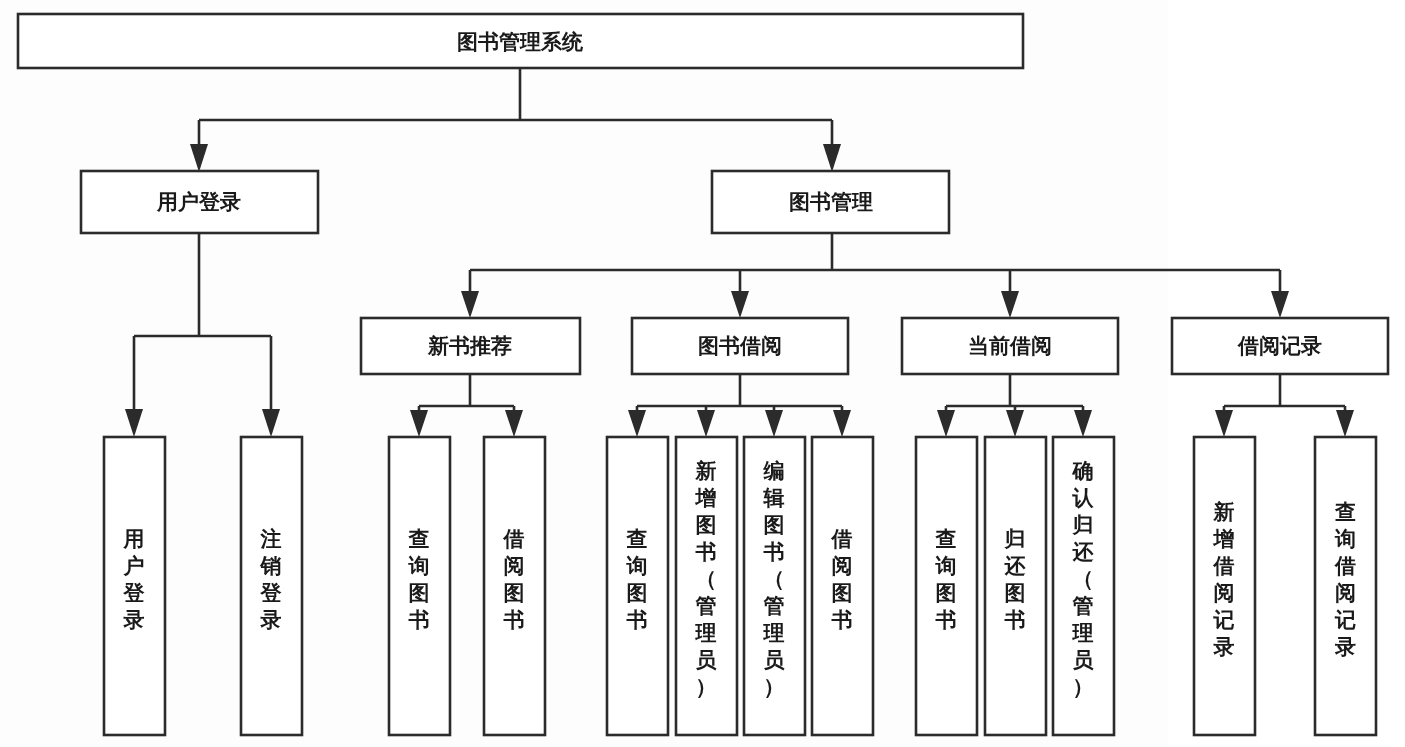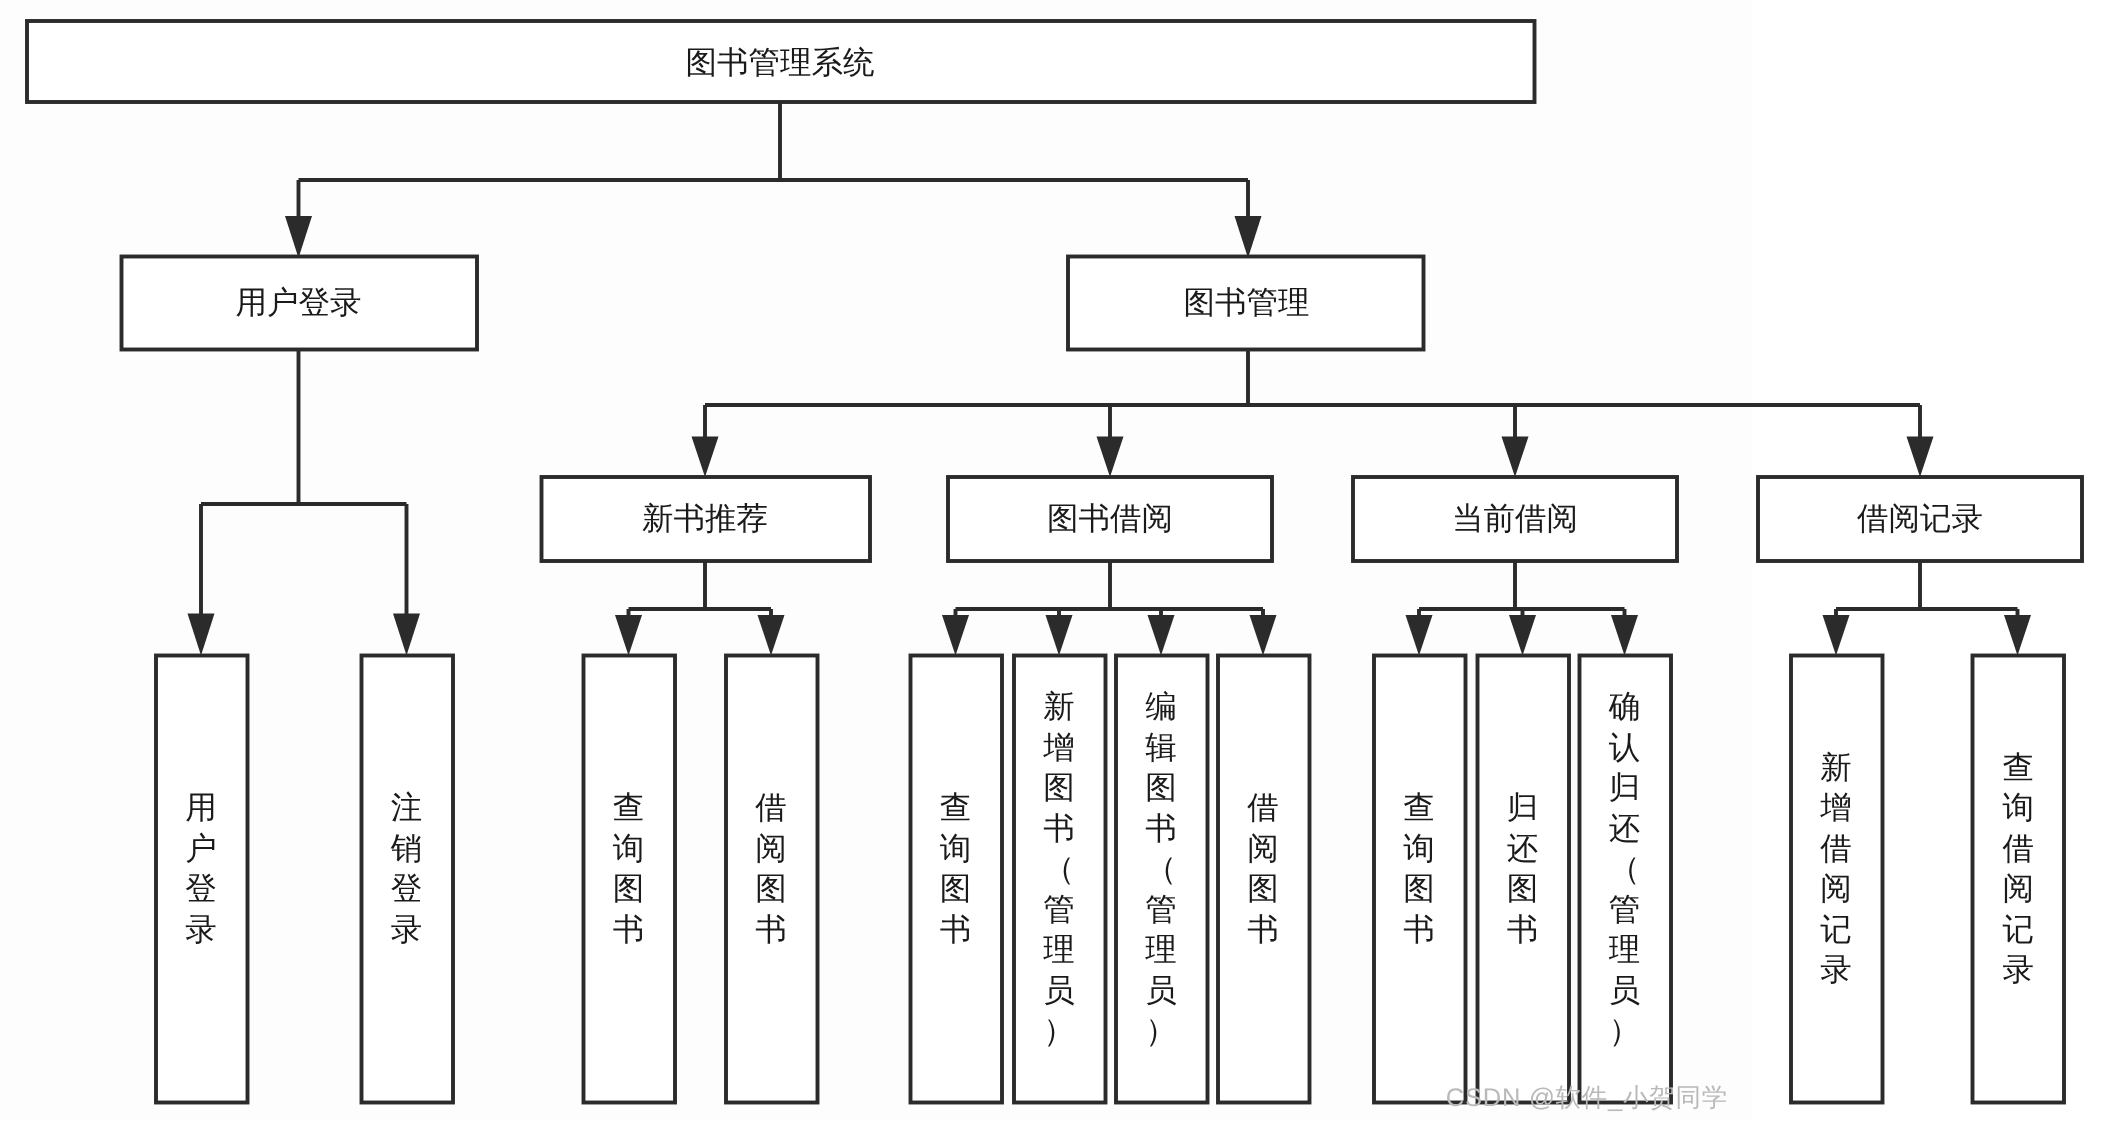--- a/index.html
+++ b/index.html
@@ -11,20 +11,21 @@
     width: 1405px;
     height: 747px;
     overflow: hidden;
     font-family: "Liberation Sans", "DejaVu Sans", sans-serif;
   }
   #diagram-root {
     position: relative;
     width: 1168px;
     height: 747px;
     background: #fdfdfd;
+    font-weight: bold;
   }
   svg#flow-svg {
     position: absolute;
     left: 0;
     top: 0;
     width: 1405px;
     height: 747px;
     display: block;
   }
   .node-box {
@@ -188,14 +189,13 @@
       <rect class="node-box" x="1194" y="437" width="61" height="298"></rect>
       <text class="node-label-v vtext" x="1224"><tspan x="1224" y="518.5">新</tspan><tspan x="1224" y="545.5">增</tspan><tspan x="1224" y="572.5">借</tspan><tspan x="1224" y="599.5">阅</tspan><tspan x="1224" y="626.5">记</tspan><tspan x="1224" y="653.5">录</tspan></text>
     </g>
     <g>
       <rect class="node-box" x="1315" y="437" width="61" height="298"></rect>
       <text class="node-label-v vtext" x="1345.5"><tspan x="1345.5" y="518.5">查</tspan><tspan x="1345.5" y="545.5">询</tspan><tspan x="1345.5" y="572.5">借</tspan><tspan x="1345.5" y="599.5">阅</tspan><tspan x="1345.5" y="626.5">记</tspan><tspan x="1345.5" y="653.5">录</tspan></text>
     </g>
 
   </svg>
 
-  <div class="watermark">CSDN @软件_小贺同学</div>
 </div>
 
 </body></html>

